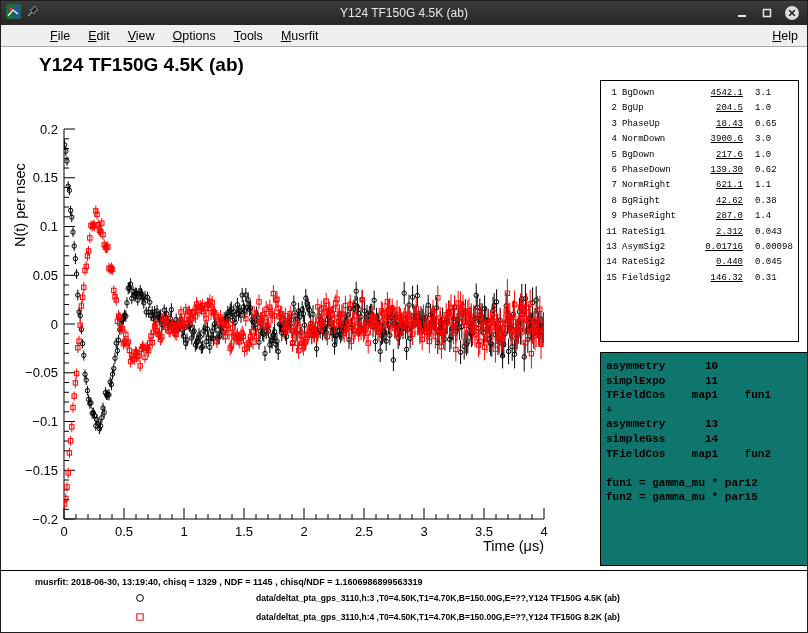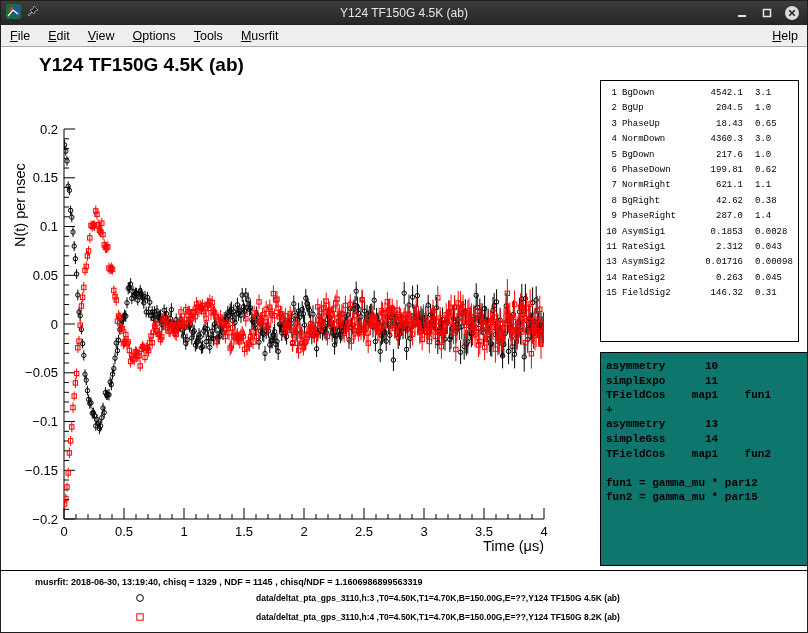--- a/index.html
+++ b/index.html
@@ -13,40 +13,40 @@
               background:linear-gradient(#3c3c3c,#262626); display:flex; align-items:center; }
   .tb-left { display:flex; align-items:center; gap:6px; padding-left:5px; z-index:2; }
   .tb-title { position:absolute; left:0; right:0; text-align:center; color:#e8e8e8;
               font-size:12px; pointer-events:none; }
   .tb-right { margin-left:auto; display:flex; align-items:center; gap:9px; padding-right:7px; z-index:2; }
   .tb-btn { display:inline-flex; align-items:center; justify-content:center; width:16px; height:16px; cursor:default; }
 
   
   .menubar { position:absolute; top:24px; left:0; right:0; height:22px; background:#efefef;
              border-bottom:1px solid #aaa; display:flex; align-items:center;
-             font-size:12.5px; color:#000; }
+             font-size:12.5px; color:#000;padding-left:40px; }
   .menu-item { padding:2px 9px; cursor:default; }
   .menu-right { margin-left:auto; display:flex; }
 
   
   .canvas { position:absolute; top:46px; left:0; right:0; bottom:0; background:#fff; }
   .page-title { position:absolute; left:38px; top:7px; font-size:19px; font-weight:bold; color:#000; }
   #plot-svg { position:absolute; left:0; top:0; }
   #plot-svg text { font-family:"Liberation Sans", sans-serif; fill:#000; }
   #plot-svg .tick { font-size:13px; }
   #plot-svg .atitle { font-size:14.5px; }
 
   
   .param-box { position:absolute; left:599px; top:33px; width:199px; height:262px;
                border:1px solid #000; background:#fff; padding-top:5px;
                font-family:"Liberation Mono", monospace; font-size:9px; color:#000; }
   .param-row { display:flex; height:15.4px; line-height:15.4px; }
   .p-no   { width:12px; text-align:right; margin-left:4px; }
   .p-name { margin-left:5px; width:80px; }
-  .p-val  { width:41px; text-align:right; }
+  .p-val  { width:41px; text-align:right;text-decoration:underline; }
   .p-err  { margin-left:12px; }
 
   
   .theory-box { position:absolute; left:599px; top:305px; width:217px; height:214px;
                 border:1px solid #000; background:#0f766e; }
   .theory-box pre { font-family:"Liberation Mono", monospace; font-weight:bold;
                     font-size:11px; line-height:14.6px; padding:6px 0 0 5px; color:#000; }
 
   
   .footer { position:absolute; left:0; right:0; top:523px; bottom:0; border-top:1px solid #000; background:#fff; }
@@ -1844,33 +1844,33 @@
           </div>
           <div class="param-row">
             <span class="p-no">3</span>
             <span class="p-name">PhaseUp</span>
             <span class="p-val">18.43</span>
             <span class="p-err">0.65</span>
           </div>
           <div class="param-row">
             <span class="p-no">4</span>
             <span class="p-name">NormDown</span>
-            <span class="p-val">4360.3</span>
+            <span class="p-val">3900.6</span>
             <span class="p-err">3.0</span>
           </div>
           <div class="param-row">
             <span class="p-no">5</span>
             <span class="p-name">BgDown</span>
             <span class="p-val">217.6</span>
             <span class="p-err">1.0</span>
           </div>
           <div class="param-row">
             <span class="p-no">6</span>
             <span class="p-name">PhaseDown</span>
-            <span class="p-val">199.81</span>
+            <span class="p-val">139.30</span>
             <span class="p-err">0.62</span>
           </div>
           <div class="param-row">
             <span class="p-no">7</span>
             <span class="p-name">NormRight</span>
             <span class="p-val">621.1</span>
             <span class="p-err">1.1</span>
           </div>
           <div class="param-row">
             <span class="p-no">8</span>
@@ -1878,41 +1878,35 @@
             <span class="p-val">42.62</span>
             <span class="p-err">0.38</span>
           </div>
           <div class="param-row">
             <span class="p-no">9</span>
             <span class="p-name">PhaseRight</span>
             <span class="p-val">287.0</span>
             <span class="p-err">1.4</span>
           </div>
           <div class="param-row">
-            <span class="p-no">10</span>
-            <span class="p-name">AsymSig1</span>
-            <span class="p-val">0.1853</span>
-            <span class="p-err">0.0028</span>
-          </div>
-          <div class="param-row">
             <span class="p-no">11</span>
             <span class="p-name">RateSig1</span>
             <span class="p-val">2.312</span>
             <span class="p-err">0.043</span>
           </div>
           <div class="param-row">
             <span class="p-no">13</span>
             <span class="p-name">AsymSig2</span>
             <span class="p-val">0.01716</span>
             <span class="p-err">0.00098</span>
           </div>
           <div class="param-row">
             <span class="p-no">14</span>
             <span class="p-name">RateSig2</span>
-            <span class="p-val">0.263</span>
+            <span class="p-val">0.440</span>
             <span class="p-err">0.045</span>
           </div>
           <div class="param-row">
             <span class="p-no">15</span>
             <span class="p-name">FieldSig2</span>
             <span class="p-val">146.32</span>
             <span class="p-err">0.31</span>
           </div>
         </div>
     </div>

